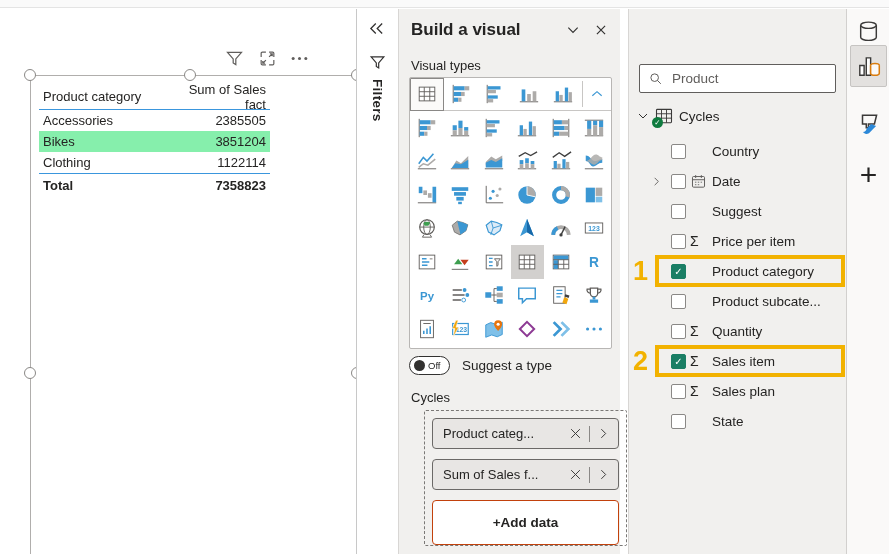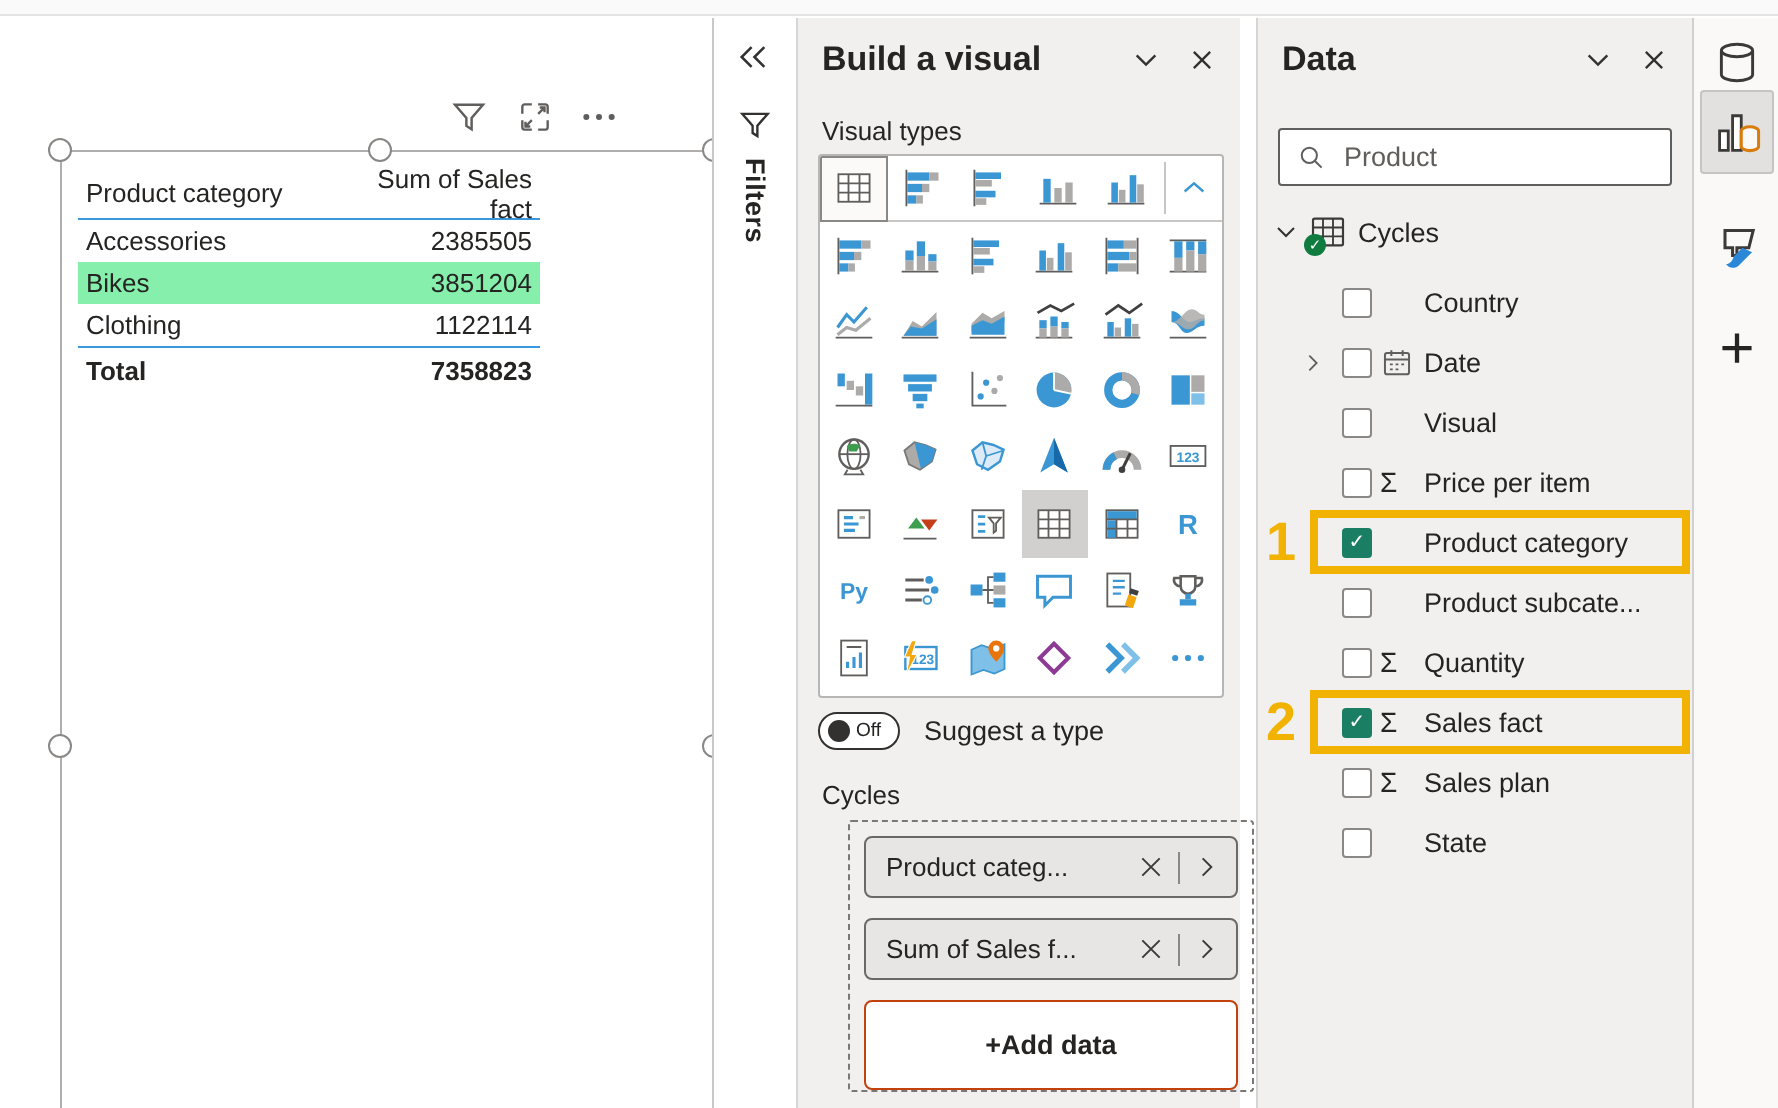--- a/index.html
+++ b/index.html
@@ -588,35 +588,20 @@
           <svg viewBox="0 0 24 24" width="13" height="13" fill="none" stroke="#3b3a39" stroke-width="1.8">
             <path d="M8 4l8 8-8 8"></path>
           </svg>
         </span>
       </div>
       <div class="add-data">+Add data</div>
   </div>
 </div>
 
 <div class="panel data">
-  <div class="panel-head">
-    <div class="panel-title">Data</div>
-    <div class="panel-icons">
-      <span>
-          <svg viewBox="0 0 24 24" width="14" height="14" fill="none" stroke="#323130" stroke-width="2">
-            <path d="M4 8l8 8 8-8"></path>
-          </svg>
-        </span>
-      <span>
-          <svg viewBox="0 0 24 24" width="14" height="14" fill="none" stroke="#323130" stroke-width="2">
-            <path d="M5 5l14 14M19 5L5 19"></path>
-          </svg>
-        </span>
-    </div>
-  </div>
 
   <div class="search">
     <span>
       <svg viewBox="0 0 24 24" width="16" height="16">
           <circle cx="10" cy="10" r="5.7" fill="none" stroke="#605e5c" stroke-width="1.5"></circle>
           <path d="M14.2 14.2l5 5" stroke="#605e5c" stroke-width="1.5"></path>
         </svg>
     </span>
     <span class="stext">Product</span>
   </div>
@@ -657,21 +642,21 @@
             <path d="M3.5 9.5h17M8 3v4M16 3v4" stroke="#605e5c" stroke-width="1.4"></path>
             <path d="M7 13h2M11 13h2M15 13h2M7 16.5h2M11 16.5h2" stroke="#605e5c" stroke-width="1.2"></path>
           </svg>
         </span>
         <span class="f-label">Date</span>
       </div>
       <div class="field-row">
         <span class="f-exp"></span>
         <span class="cb"></span>
         <span class="f-icon"></span>
-        <span class="f-label">Visual</span>
+        <span class="f-label">Suggest</span>
       </div>
       <div class="field-row">
         <span class="f-exp"></span>
         <span class="cb"></span>
         <span class="f-icon">
           <span style="font-size:14px;line-height:1">Σ</span>
         </span>
         <span class="f-label">Price per item</span>
       </div>
       <div class="field-row">
@@ -693,21 +678,21 @@
           <span style="font-size:14px;line-height:1">Σ</span>
         </span>
         <span class="f-label">Quantity</span>
       </div>
       <div class="field-row">
         <span class="f-exp"></span>
         <span class="cb on">✓</span>
         <span class="f-icon">
           <span style="font-size:14px;line-height:1">Σ</span>
         </span>
-        <span class="f-label">Sales fact</span>
+        <span class="f-label">Sales item</span>
       </div>
       <div class="field-row">
         <span class="f-exp"></span>
         <span class="cb"></span>
         <span class="f-icon">
           <span style="font-size:14px;line-height:1">Σ</span>
         </span>
         <span class="f-label">Sales plan</span>
       </div>
       <div class="field-row">

